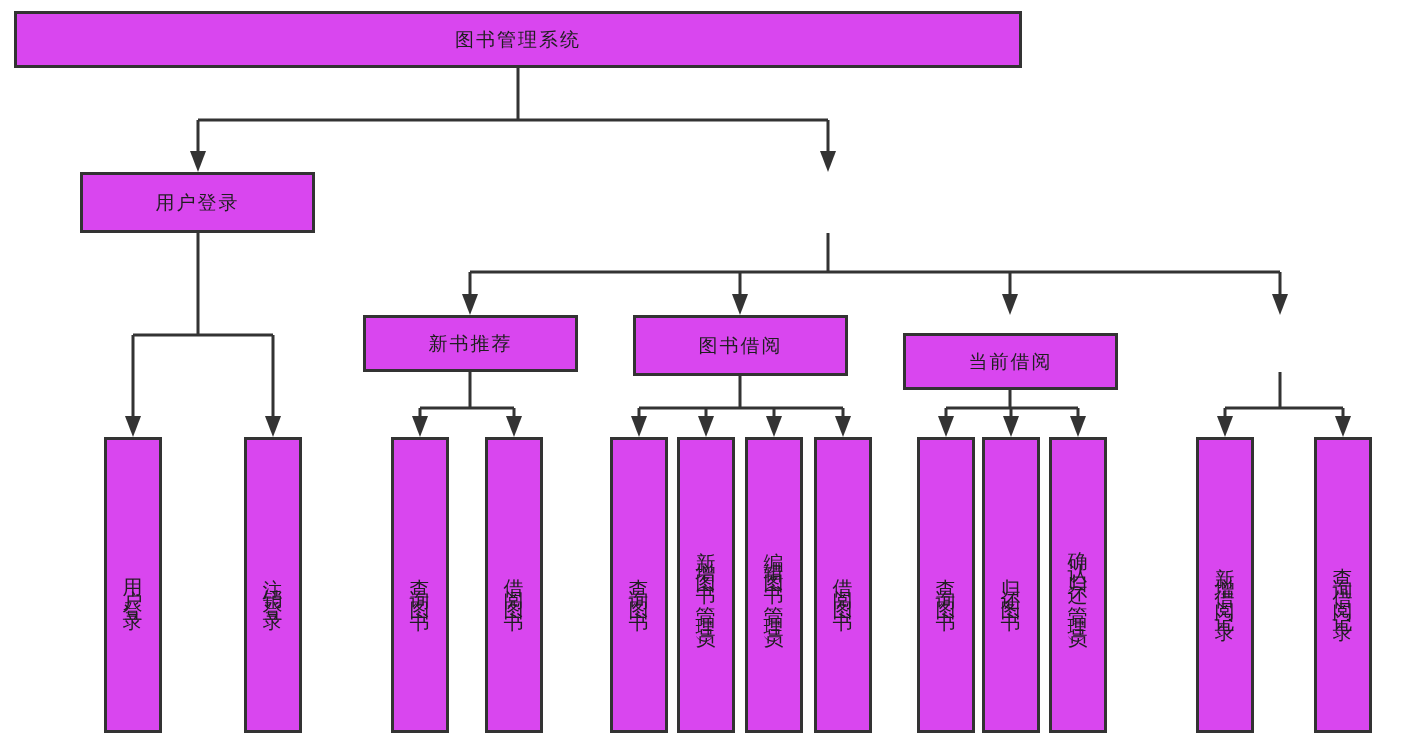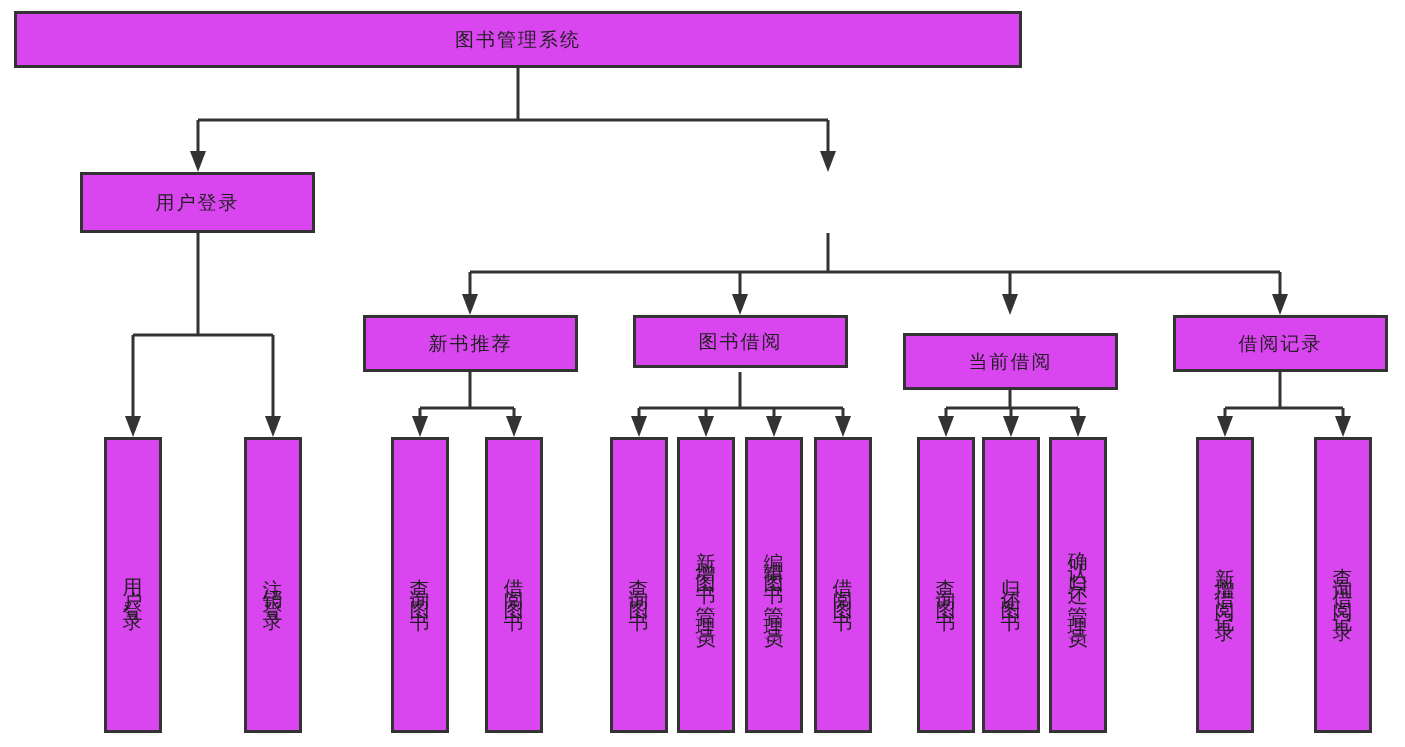--- a/index.html
+++ b/index.html
@@ -94,28 +94,25 @@
     <span>图书管理系统</span>
   </div>
 
   <div class="box hbox" style="left:80px; top:172px; width:235px; height:61px;">
     <span>用户登录</span>
   </div>
 
   <div class="box hbox" style="left:363px; top:315px; width:215px; height:57px;">
     <span>新书推荐</span>
   </div>
-  <div class="box hbox" style="left:633px; top:315px; width:215px; height:53px;">
+  <div class="box hbox" style="left:633px; top:315px; width:215px; height:61px;">
     <span>图书借阅</span>
   </div>
   <div class="box hbox" style="left:903px; top:333px; width:215px; height:57px;justify-content:center;">
     <span>当前借阅</span>
-  </div>
-  <div class="box hbox" style="left:1173px; top:315px; width:215px; height:57px;">
-    <span>借阅记录</span>
   </div>
 
   <div class="box vbox" style="left:104px;">
     <span>用户登录</span>
   </div>
   <div class="box vbox" style="left:244px;">
     <span>注销登录</span>
   </div>
 
   <div class="box vbox" style="left:391px;">

